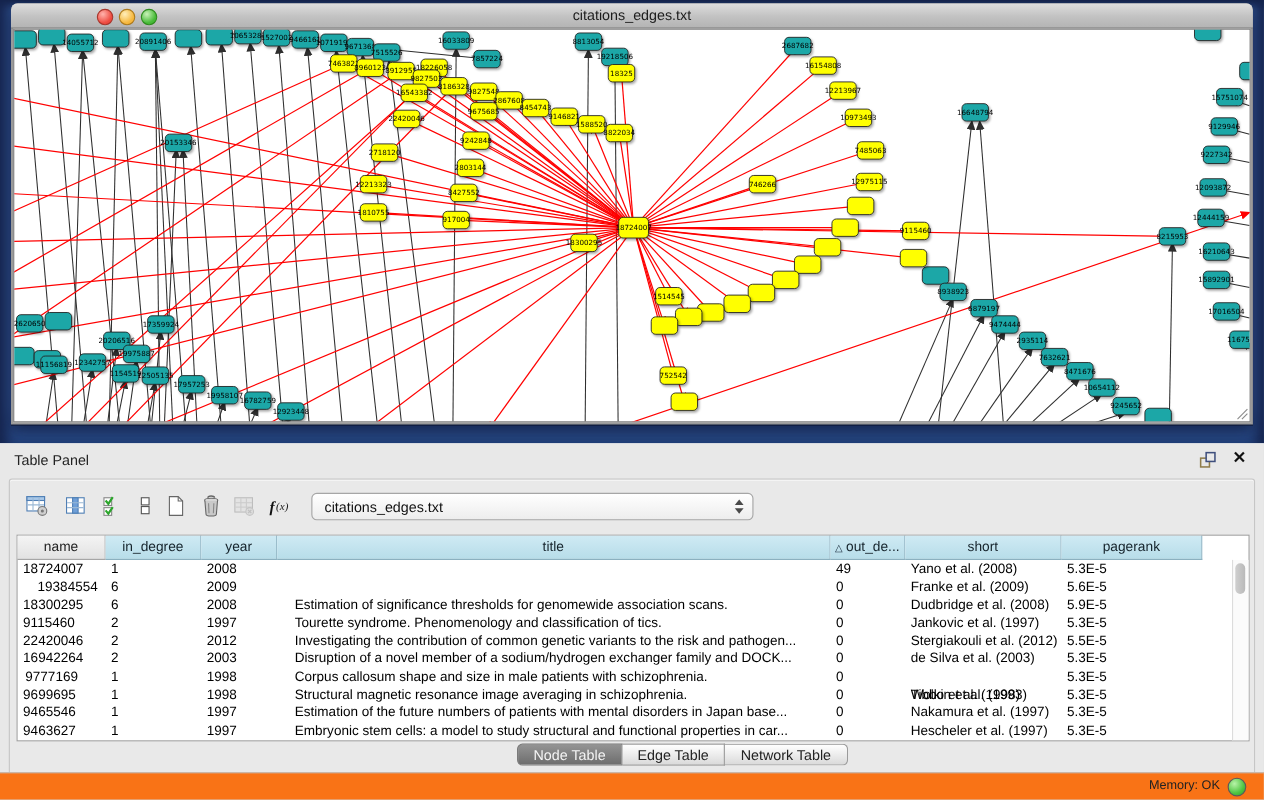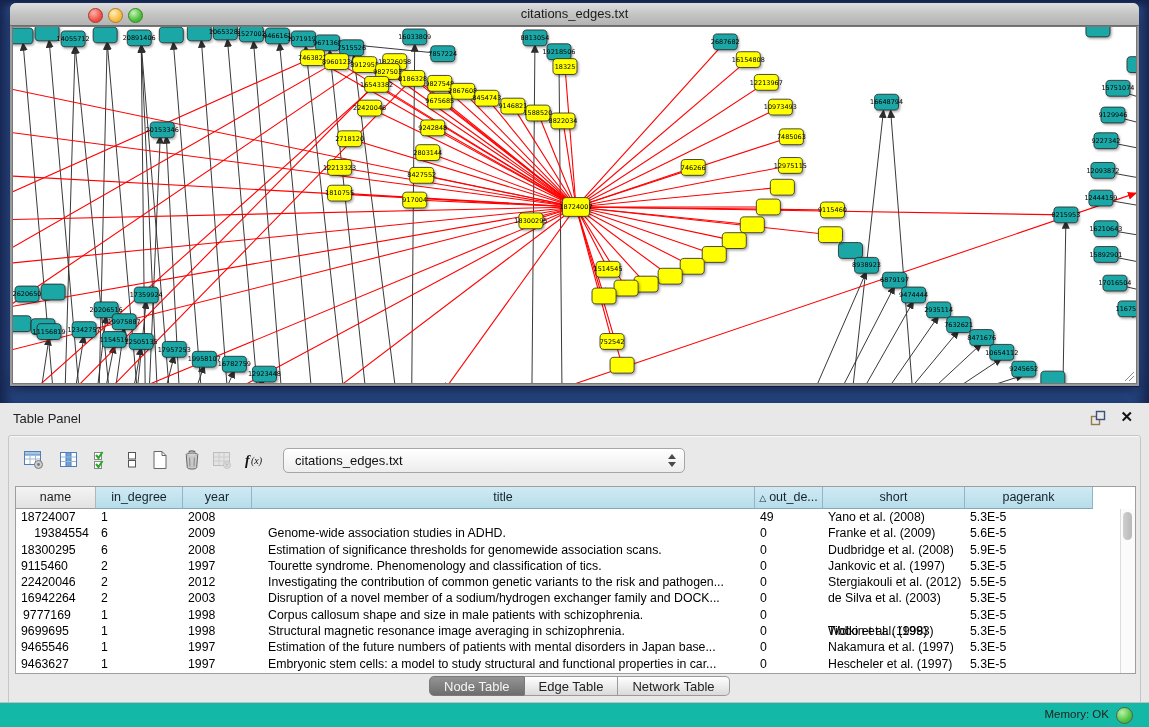--- a/index.html
+++ b/index.html
@@ -83,25 +83,25 @@
   .tcell{position:absolute;top:0;height:16.3px;line-height:16.3px;overflow:hidden;text-overflow:clip;box-sizing:border-box;padding-left:5px;}
   .vscroll{position:absolute;right:0;top:22px;bottom:0;width:14px;background:#fbfbfb;border-left:1px solid #dcdcdc;}
   .vthumb{position:absolute;left:2px;top:3px;width:9px;height:28px;border-radius:5px;background:linear-gradient(90deg,#cfcfcf,#b9b9b9);}
   
   .tabsrow{position:absolute;left:420px;top:240px;height:20px;display:flex;}
   .tab{
     box-sizing:border-box;height:20px;line-height:19px;padding:0 14px;
     font-size:13px;color:#222;background:linear-gradient(#ffffff,#dadada);
     border:1px solid #9b9b9b;border-left:none;
   }
-  .tab:first-child{border-left:1px solid #9b9b9b;border-radius:5px 0 0 5px;}
+  .tab:first-child{border-left:1px solid #9b9b9b;border-radius:5px 0 0 5px;margin-left:41px;}
   .tab:last-child{border-radius:0 5px 5px 0;}
   .tab.active{background:linear-gradient(#949494,#6d6d6d);color:#f5f5f5;border-color:#7a7a7a;}
   
-  .statusbar{position:absolute;left:0;bottom:0;width:1149px;height:24px;background:#14b8a6;border-top:1px solid #c0c0c0;}
+  .statusbar{position:absolute;left:0;bottom:0;width:1149px;height:24px;background:#f97316;border-top:1px solid #c0c0c0;}
   .statusbar .mlabel{position:absolute;right:40px;top:5px;font-size:11.5px;color:#222;}
   .memdot{
     position:absolute;right:16px;top:4px;width:15px;height:15px;border-radius:50%;
     background:radial-gradient(circle at 35% 30%,#b8f3a8,#4fc442 60%,#2f9d2a);
     border:1px solid #5a5a5a;
   }
 </style>
 </head>
 <body>
 
@@ -754,21 +754,20 @@
             <span class="tcell" style="left: 80px; width: 87px;">1</span>
             <span class="tcell" style="left: 167px; width: 69px;">2008</span>
             <span class="tcell" style="left: 739px; width: 68px;">49</span>
             <span class="tcell" style="left: 807px; width: 142px;">Yano et al. (2008)</span>
             <span class="tcell" style="left: 949px; width: 128px;">5.3E-5</span>
           </div>
           <div class="trow">
             <span class="tcell" style="left: 3px; width: 80px; text-align: center;">19384554</span>
             <span class="tcell" style="left: 80px; width: 87px;">6</span>
             <span class="tcell" style="left: 167px; width: 69px;">2009</span>
-            <span class="tcell" style="left: 236px; width: 503px; padding-left: 16px;">Genome-wide association studies in ADHD.</span>
             <span class="tcell" style="left: 739px; width: 68px;">0</span>
             <span class="tcell" style="left: 807px; width: 142px;">Franke et al. (2009)</span>
             <span class="tcell" style="left: 949px; width: 128px;">5.6E-5</span>
           </div>
           <div class="trow">
             <span class="tcell" style="left: 0px; width: 80px;">18300295</span>
             <span class="tcell" style="left: 80px; width: 87px;">6</span>
             <span class="tcell" style="left: 167px; width: 69px;">2008</span>
             <span class="tcell" style="left: 236px; width: 503px; padding-left: 16px;">Estimation of significance thresholds for genomewide association scans.</span>
             <span class="tcell" style="left: 739px; width: 68px;">0</span>

